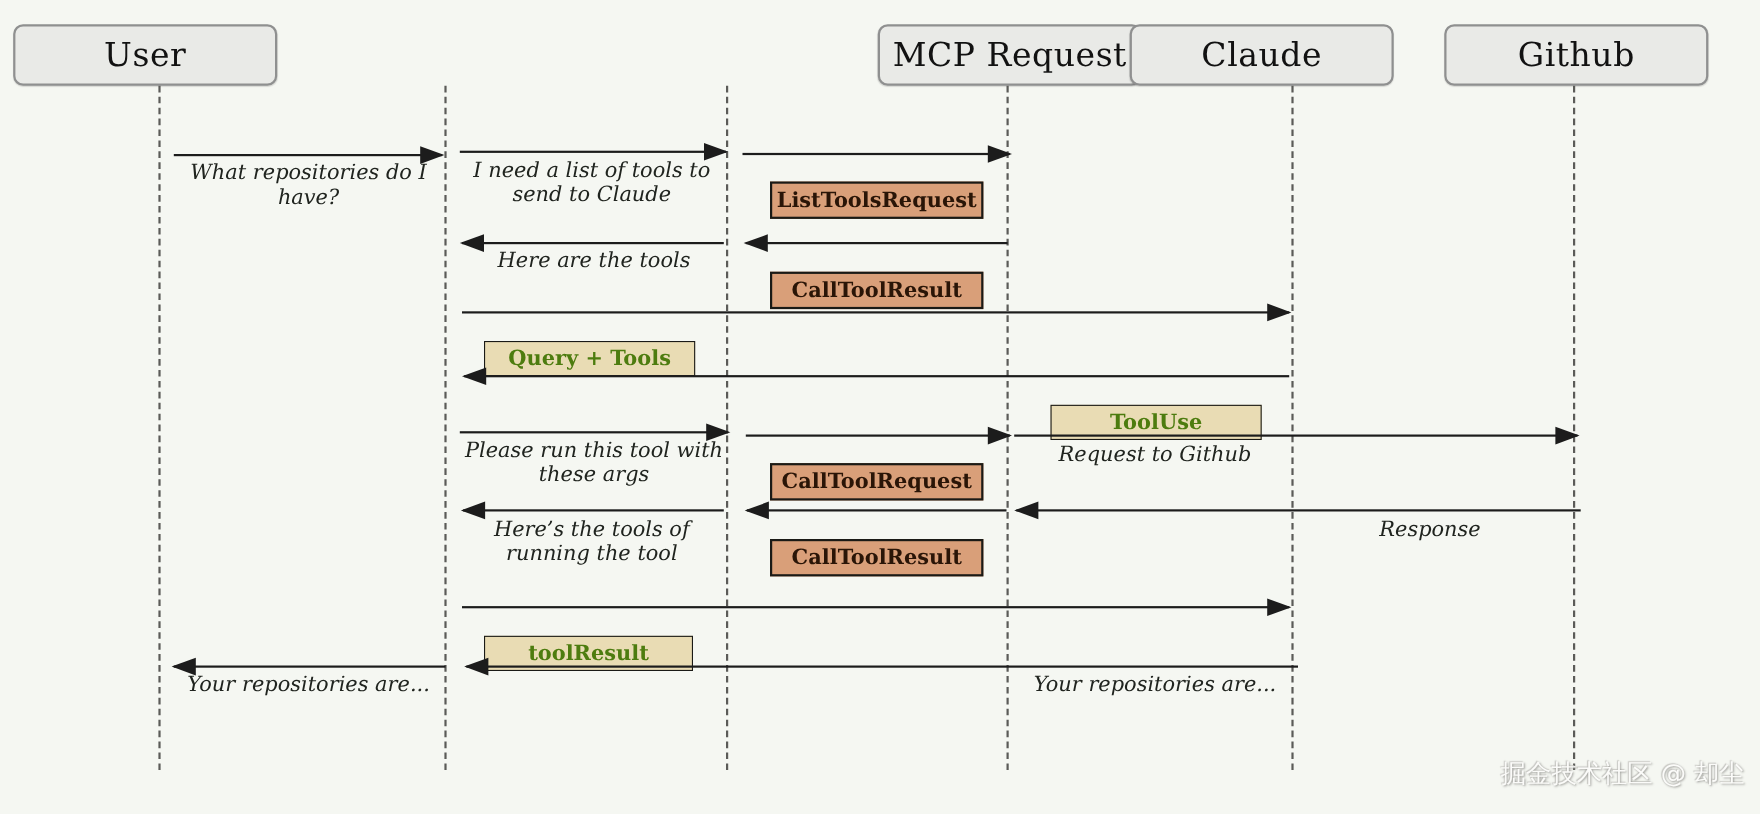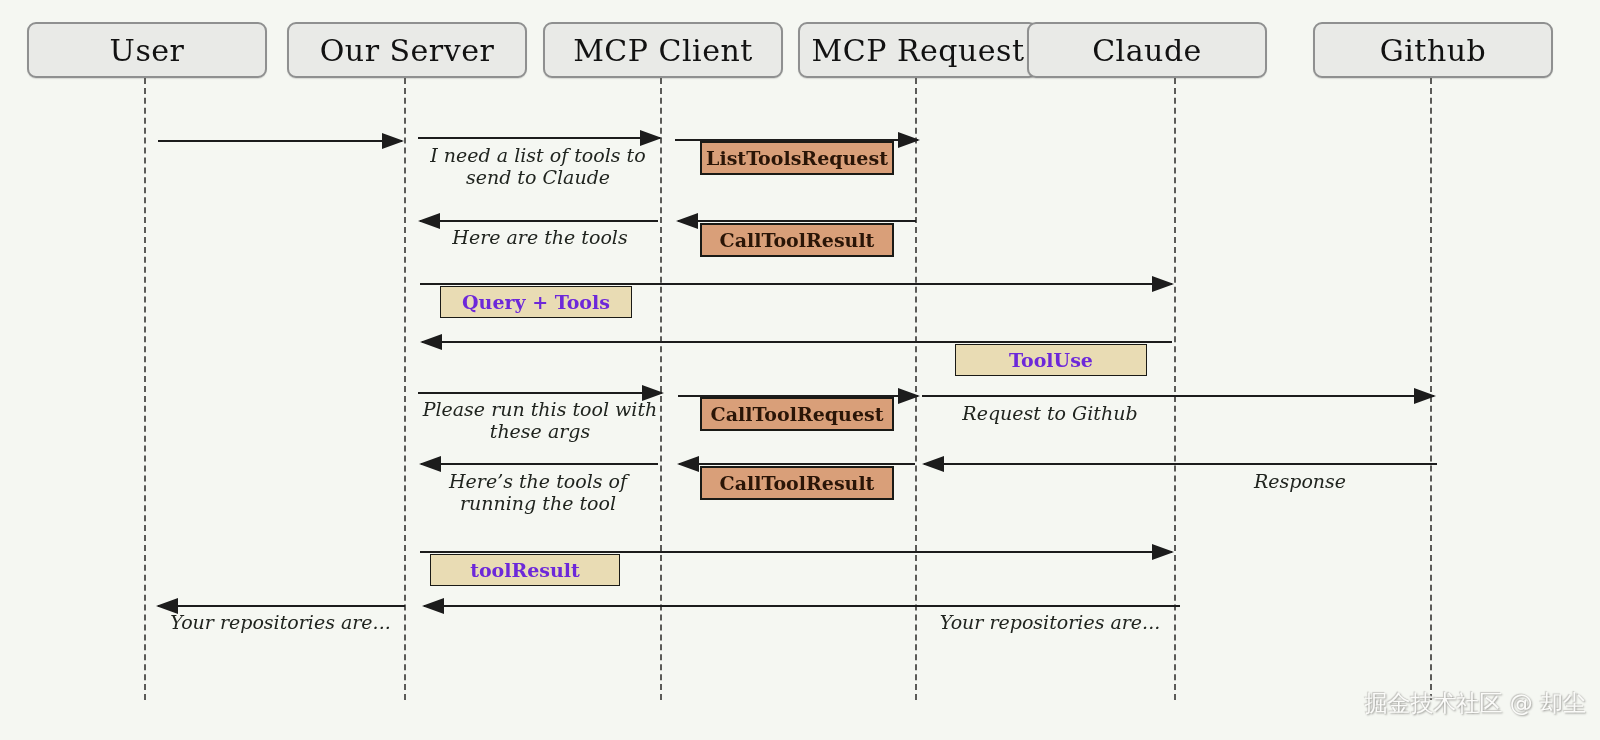--- a/index.html
+++ b/index.html
@@ -37,59 +37,59 @@
     border-right:22px solid #1c1c1c;
     border-top:8.5px solid transparent;
     border-bottom:8.5px solid transparent;
   }
   
   .msg-box{
     position:absolute;height:30px;width:190px;
     display:flex;align-items:center;justify-content:center;
     font-size:19px;font-weight:bold;
     border:2px solid #1a1a16;
+    margin-top:24px;
   }
   .request-box{background:#d99f79;color:#2a1507;}
-  .data-box{background:#e9dcb4;color:#6d28d9;border-width:1.5px;}
+  .data-box{background:#e9dcb4;color:#4d7c0f;border-width:1.5px;}
   
   .msg-label{
     position:absolute;text-align:center;
     font-style:italic;font-size:19px;line-height:1.15;color:#20241f;
   }
   .msg-label.strong{font-weight:normal;}
   
   .watermark{
     position:absolute;right:14px;top:688px;
     font-family:"DejaVu Sans","Liberation Sans",sans-serif;
     font-size:23px;color:#fbfbf9;
     text-shadow:1px 1px 2px #9c9c98, -1px -1px 1px #c8c8c4;
   }
 </style>
 </head>
 <body>
 
 <div id="stage">
 
-  <div class="actor" style="left:27px">User</div>
-  <div class="actor" style="left:287px">Our Server</div>
-  <div class="actor" style="left:543px">MCP Client</div>
+  <div class="actor" style="left:12px">User</div>
   <div class="actor" style="left:798px">MCP Request</div>
   <div class="actor" style="left:1027px">Claude</div>
   <div class="actor" style="left:1313px">Github</div>
 
   <div class="lifeline" style="left:144px"></div>
   <div class="lifeline" style="left:404px"></div>
   <div class="lifeline" style="left:660px"></div>
   <div class="lifeline" style="left:915px"></div>
   <div class="lifeline" style="left:1174px"></div>
   <div class="lifeline" style="left:1430px"></div>
 
   <div class="arrow to-right" style="left:158px;top:140px;width:244px">
       <span class="head"></span>
     </div>
+  <div class="msg-label" style="left:168px;top:147px;width:225px">What repositories do I have?</div>
 
   <div class="arrow to-right" style="left:418px;top:137px;width:242px">
       <span class="head"></span>
     </div>
   <div class="msg-label" style="left:414px;top:145px;width:248px">I need a list of tools to send to Claude</div>
 
   <div class="arrow to-right" style="left:675px;top:139px;width:243px">
       <span class="head"></span>
     </div>
   <div class="msg-box request-box" style="left:700px;top:141px">ListToolsRequest</div>
@@ -140,21 +140,21 @@
   <div class="msg-box request-box" style="left:700px;top:466px">CallToolResult</div>
 
   <div class="arrow to-left" style="left:421px;top:463px;width:237px">
       <span class="head"></span>
     </div>
   <div class="msg-label" style="left:428px;top:471px;width:220px">Here’s the tools of running the tool</div>
 
   <div class="arrow to-right" style="left:420px;top:551px;width:752px">
       <span class="head"></span>
     </div>
-  <div class="msg-box data-box" style="left:430px;top:554px;width:188px">toolResult</div>
+  <div class="msg-box data-box" style="left:440px;top:554px;width:188px">toolResult</div>
 
   <div class="arrow to-left" style="left:424px;top:605px;width:756px">
       <span class="head"></span>
     </div>
   <div class="msg-label strong" style="left:935px;top:612px;width:230px">Your repositories are...</div>
 
   <div class="arrow to-left" style="left:158px;top:605px;width:247px">
       <span class="head"></span>
     </div>
   <div class="msg-label strong" style="left:168px;top:612px;width:225px">Your repositories are...</div>

